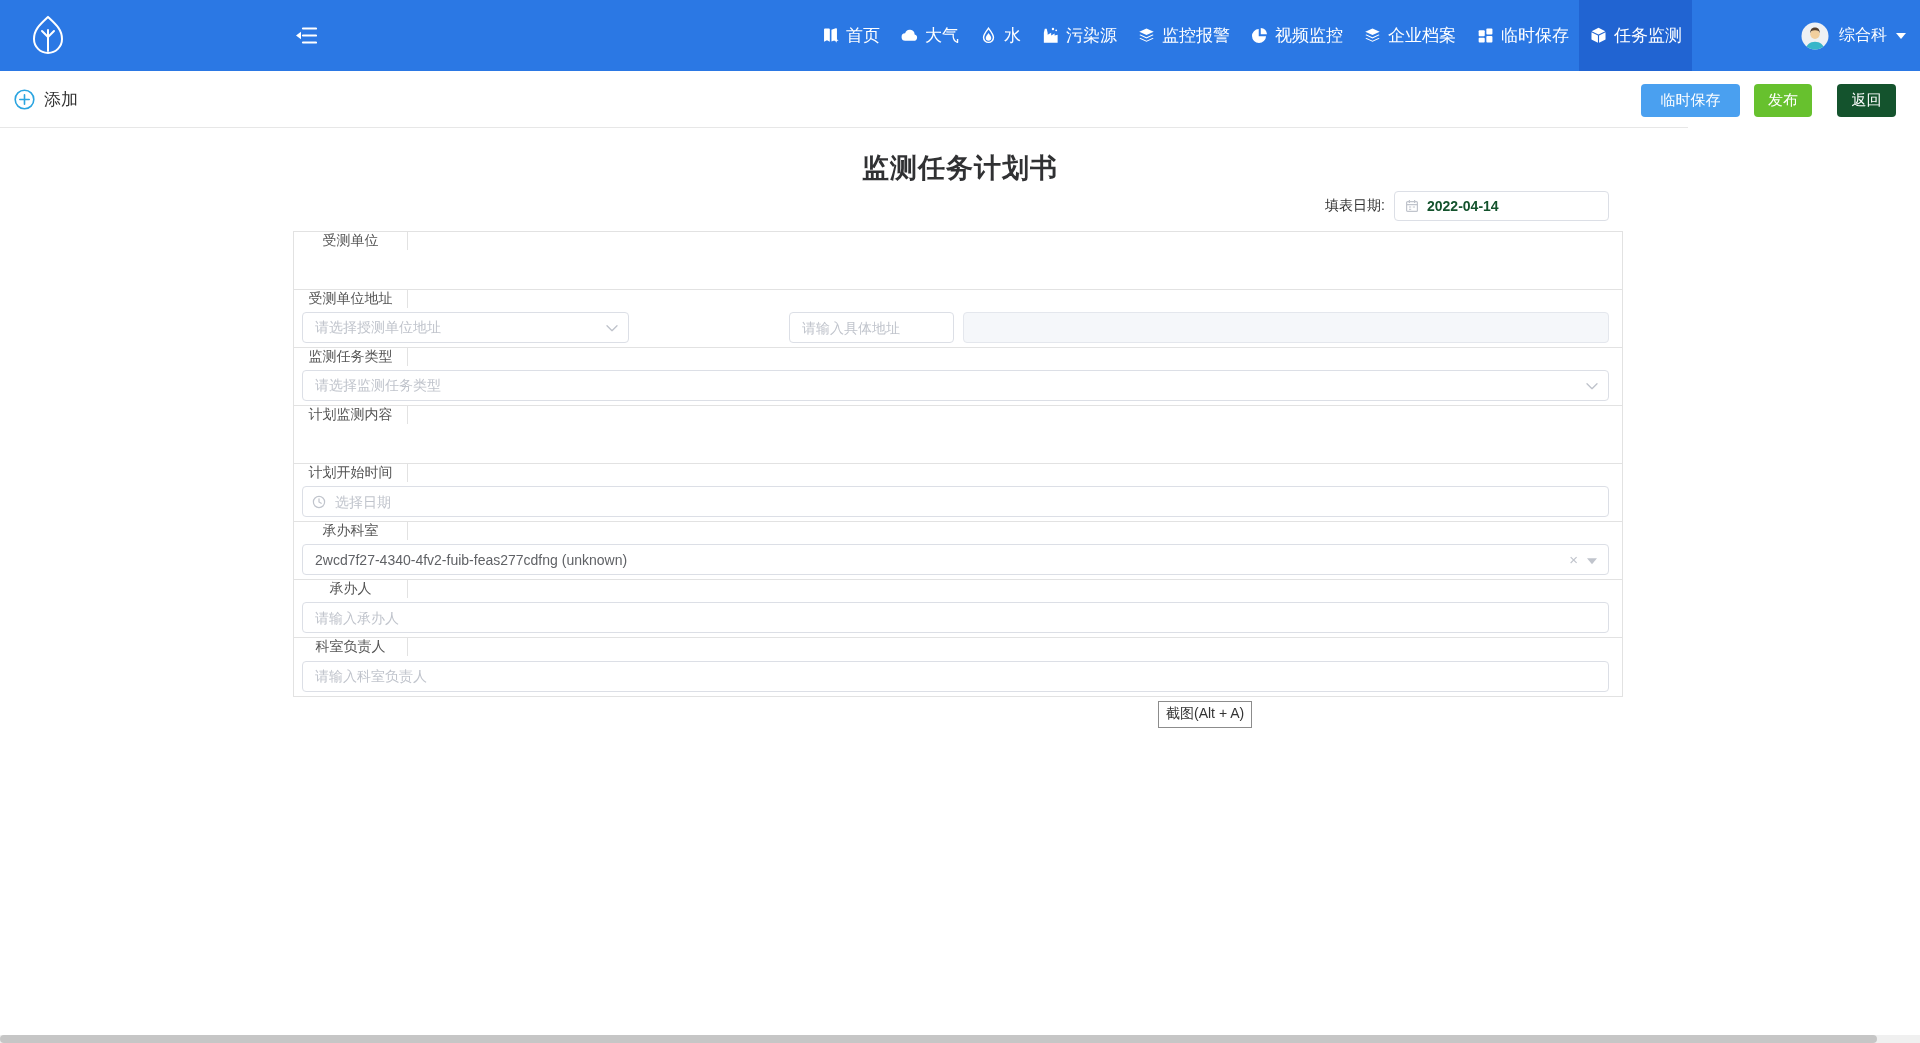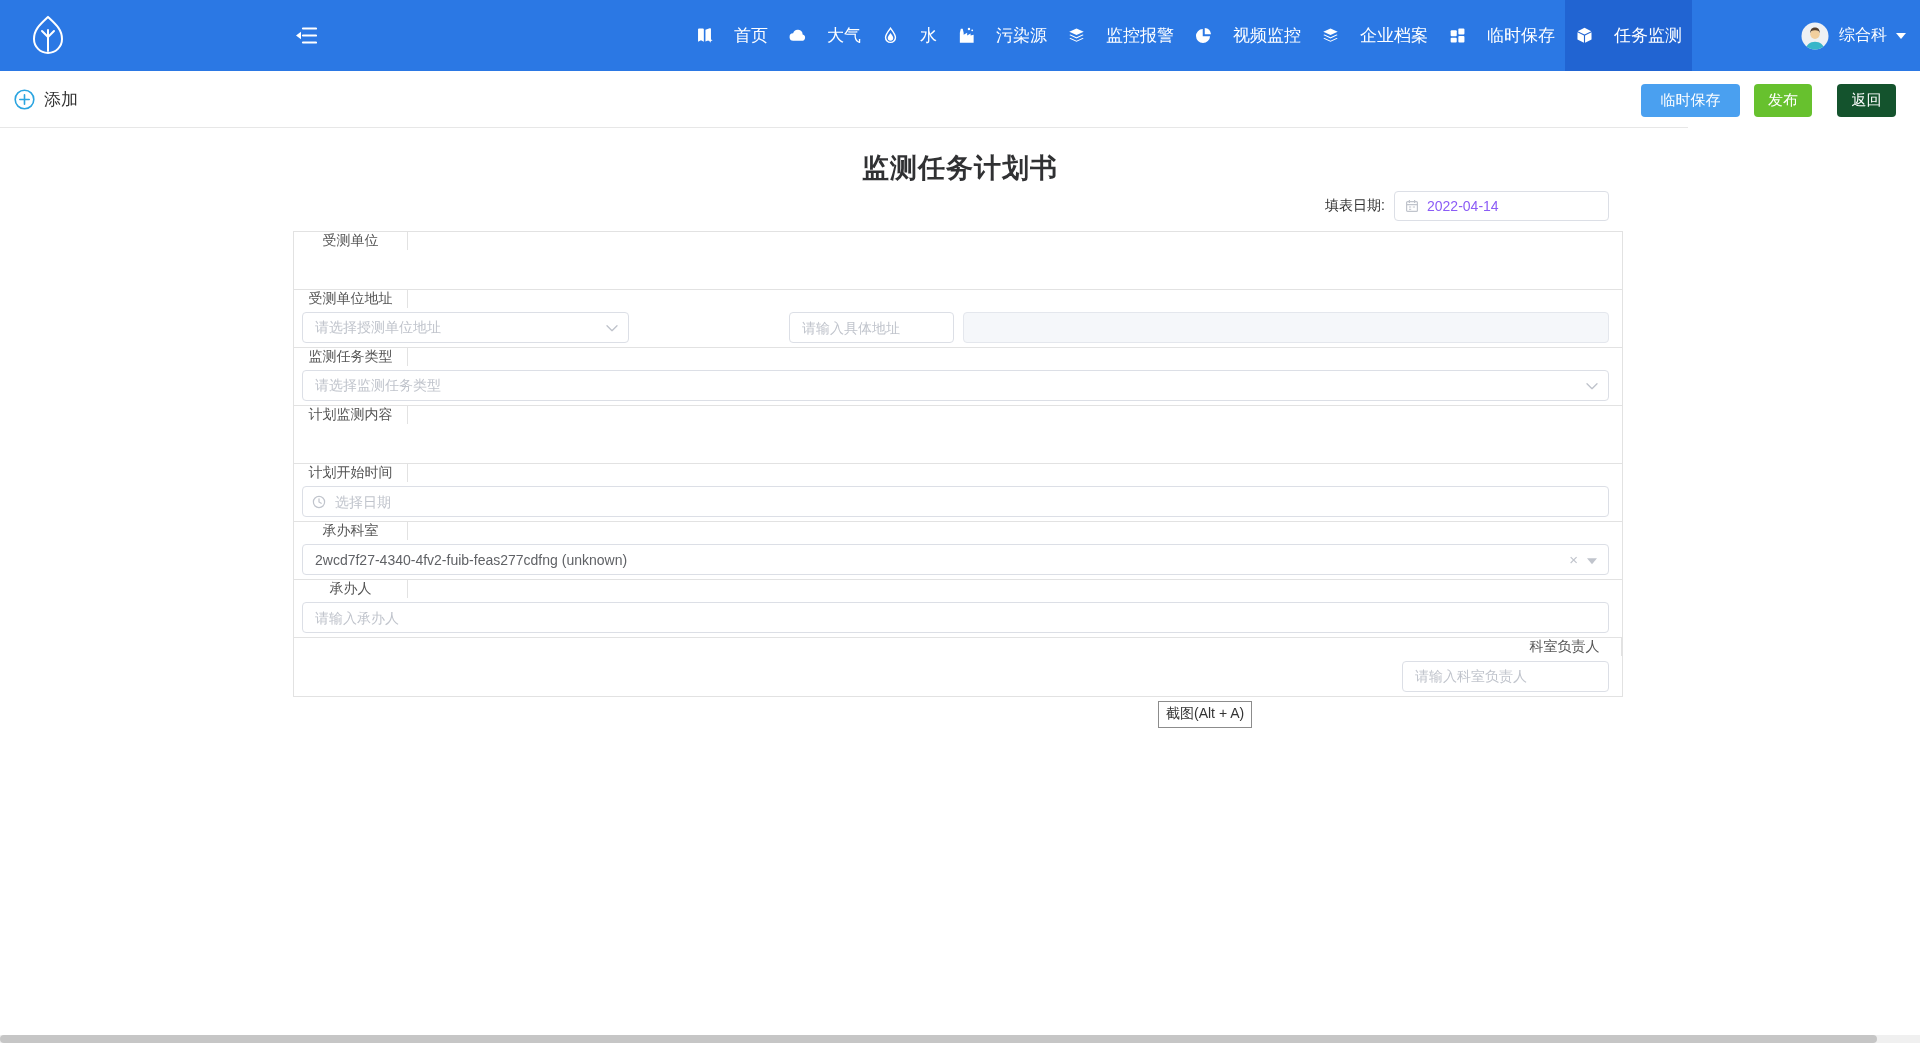--- a/index.html
+++ b/index.html
@@ -4,21 +4,21 @@
 <style>
   * { margin:0; padding:0; box-sizing:border-box; }
   html,body { width:1920px; height:1043px; overflow:hidden; background:#fff;
               font-family:"Liberation Sans","DejaVu Sans",sans-serif; }
 
   
   .navbar { position:absolute; top:0; left:0; width:1920px; height:71px; background:#2b78e4; }
   .logo { position:absolute; left:30px; top:14px; width:36px; height:44px; }
   .collapse { position:absolute; left:295px; top:26px; width:22px; height:19px; cursor:pointer; }
   .nav-items { position:absolute; right:228px; top:0; height:71px; display:flex; align-items:stretch; }
-  .nav-item { display:flex; align-items:center; gap:20px; padding:0 10px; color:#fff;
+  .nav-item { display:flex; align-items:center; gap:6px; padding:0 10px; color:#fff;
               font-size:17px; cursor:pointer; white-space:nowrap; }
   .nav-item.active { background:#2164d2; }
   .nav-icon { display:flex; align-items:center; }
   .nav-icon svg { display:block; width:19px; height:19px; }
   .user-menu { position:absolute; right:0; top:0; height:71px; width:128px; display:flex;
                align-items:center; cursor:pointer; }
   .user-name { color:#fff; font-size:16px; margin-left:10px; }
   .user-caret { width:0; height:0; border-left:5px solid transparent; border-right:5px solid transparent;
                 border-top:6px solid #fff; margin-left:9px; }
 
@@ -34,27 +34,27 @@
   .btn-back    { left:1837px; width:59px; background:#14532d; }
 
   
   .page { position:absolute; top:128px; left:0; width:1920px; height:907px; background:#fff; }
   .form-title { position:absolute; top:22px; left:0; width:1920px; text-align:center;
                 font-size:27px; font-weight:bold; color:#303133; letter-spacing:1px; }
   .date-row { position:absolute; top:63px; right:311px; height:30px; display:flex; align-items:center; }
   .date-label { font-size:14px; color:#333; margin-right:9px; }
   .date-input { width:215px; height:30px; border:1px solid #dcdfe6; border-radius:4px; background:#fff;
                 display:flex; align-items:center; padding:0 10px; gap:8px; cursor:pointer; }
-  .date-input input { border:none; outline:none; width:150px; font-size:14px; color:#8b5cf6;
-                      font-family:inherit; background:transparent; }
+  .date-input input { border:none; outline:none; width:150px; font-size:14px; color:#14532d;
+                      font-family:inherit; background:transparent;font-weight:bold; }
 
   
   .form-table { position:absolute; top:103px; left:293px; width:1330px; border:1px solid #e2e2e2; }
   .frow { display:flex; height:58px; border-bottom:1px solid #e2e2e2;flex-direction:column; }
-  .frow:last-child { border-bottom:none;align-items:flex-end; }
+  .frow:last-child { border-bottom:none; }
   .flabel { width:114px; border-right:1px solid #e2e2e2; display:flex; align-items:center;
             justify-content:center; font-size:14px; color:#555; }
   .fcontent { flex:1; display:flex; align-items:center; padding:0 13px 0 8px; position:relative; }
 
   .ctl { height:31px; border:1px solid #dcdfe6; border-radius:4px; background:#fff;
          font-size:14px; color:#606266; font-family:inherit; outline:none; }
   input.ctl { padding:0 12px; }
   input.ctl::placeholder { color:#c0c4cc; }
   .full { width:100%; }
   .sel { position:relative; display:flex; align-items:center; cursor:pointer; }

